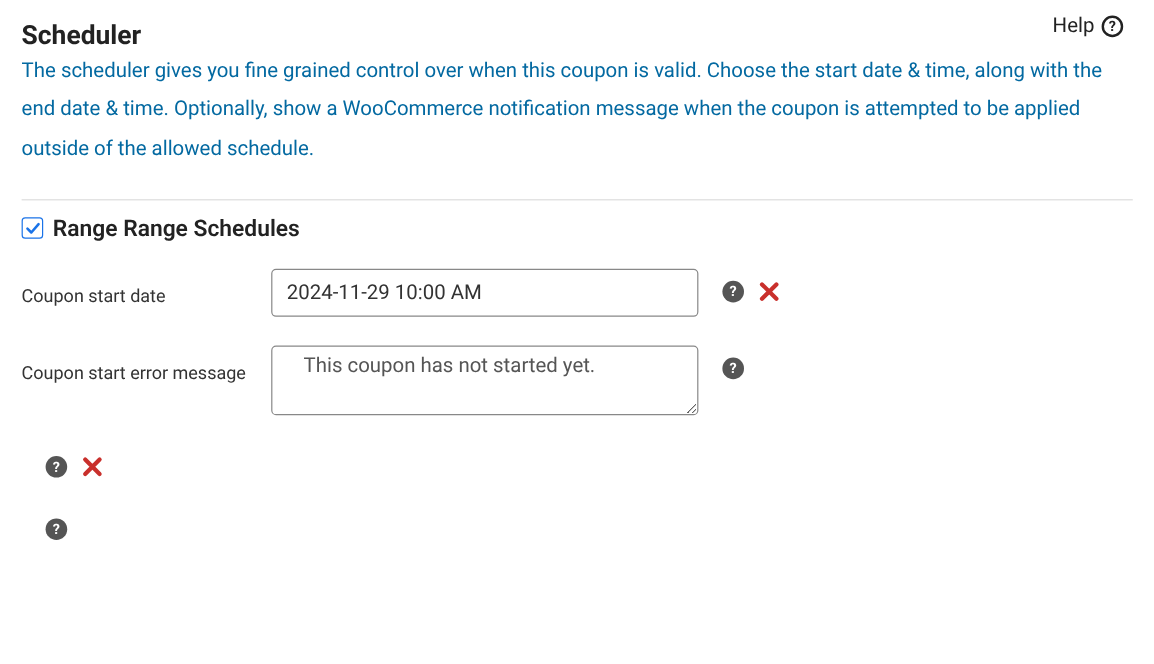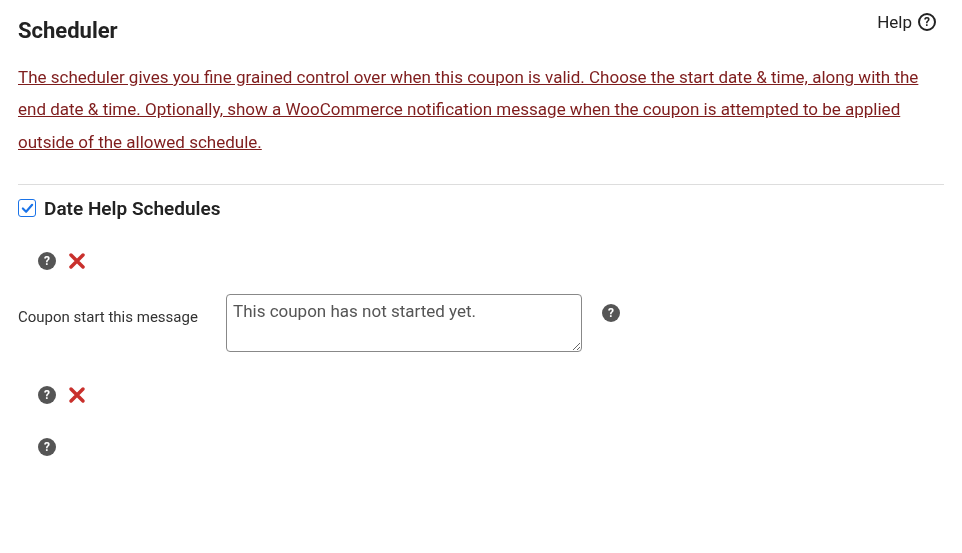--- a/index.html
+++ b/index.html
@@ -34,29 +34,27 @@
       width: 18px;
       height: 18px;
       border: 2px solid #222;
       border-radius: 50%;
       font-size: 12px;
       font-weight: bold;
     }
     h2.page-title {
       font-size: 22px;
       font-weight: 700;
-      margin-bottom: 18px;
     }
     p.description {
       font-size: 17px;
       line-height: 1.9;
-      color: #7f1d1d;
+      color: #0369a1;
       margin-bottom: 26px;
       max-width: 930px;
-      text-decoration: underline;
     }
     .section-divider {
       border-top: 1px solid #ddd;
       margin-bottom: 12px;
     }
     .section-header {
       display: flex;
       align-items: center;
       gap: 8px;
       margin-bottom: 22px;
@@ -101,21 +99,21 @@
       padding: 8px 12px;
       font-size: 17px;
       border: 1px solid #888;
       border-radius: 4px;
       color: #333;
       font-family: inherit;
     }
     .textarea-input {
       width: 356px;
       height: 58px;
-      padding: 6px 6px;
+      padding: 6px 26px;
       font-size: 17px;
       border: 1px solid #888;
       border-radius: 4px;
       color: #555;
       font-family: inherit;
       resize: both;
     }
     .row-controls {
       display: flex;
       align-items: center;
@@ -159,36 +157,38 @@
 <p class="description">The scheduler gives you fine grained control over when this coupon is valid. Choose the start date &amp; time, along with the end date &amp; time. Optionally, show a WooCommerce notification message when the coupon is attempted to be applied outside of the allowed schedule.</p>
 
 <div class="section-divider"></div>
 
 <div class="section-header">
   <span class="checkbox-square">
     <svg viewBox="0 0 14 14">
       <path d="M2 7 L5.5 10.5 L12 3" stroke="#1a73e8" stroke-width="2.3" fill="none" stroke-linecap="round" stroke-linejoin="round"></path>
     </svg>
   </span>
-  <span class="section-label">Date Help Schedules</span>
-</div>
-
-<div class="form-row">
+  <span class="section-label">Range Range Schedules</span>
+</div>
+
+<div class="form-row">
+  <div class="form-label">Coupon start date</div>
+  <input type="text" class="text-input" value="2024-11-29 10:00 AM" style="">
   <div class="row-controls">
     <span class="help-icon">?</span>
     <span class="remove-icon">
       <svg width="18" height="18" viewBox="0 0 18 18">
         <path d="M3 3 L15 15 M15 3 L3 15" stroke="#c9302c" stroke-width="3.5" stroke-linecap="round"></path>
       </svg>
     </span>
   </div>
 </div>
 
 <div class="form-row">
-  <div class="form-label">Coupon start this message</div>
+  <div class="form-label">Coupon start error message</div>
   <textarea class="textarea-input" style="">This coupon has not started yet.</textarea>
   <div class="row-controls">
     <span class="help-icon">?</span>
   </div>
 </div>
 
 <div class="form-row">
   <div class="row-controls">
     <span class="help-icon">?</span>
     <span class="remove-icon">

